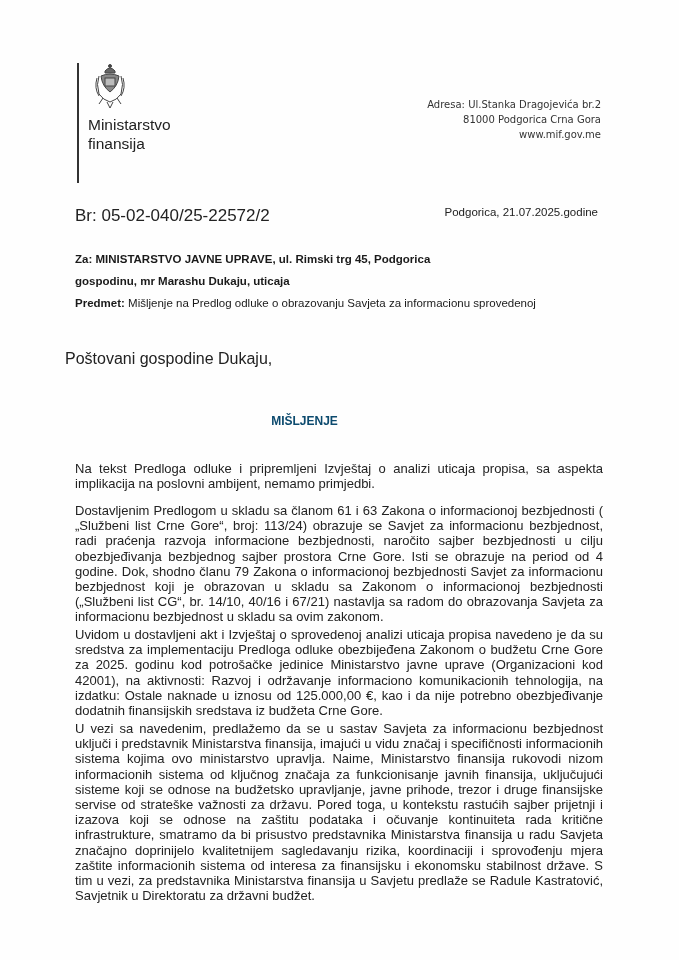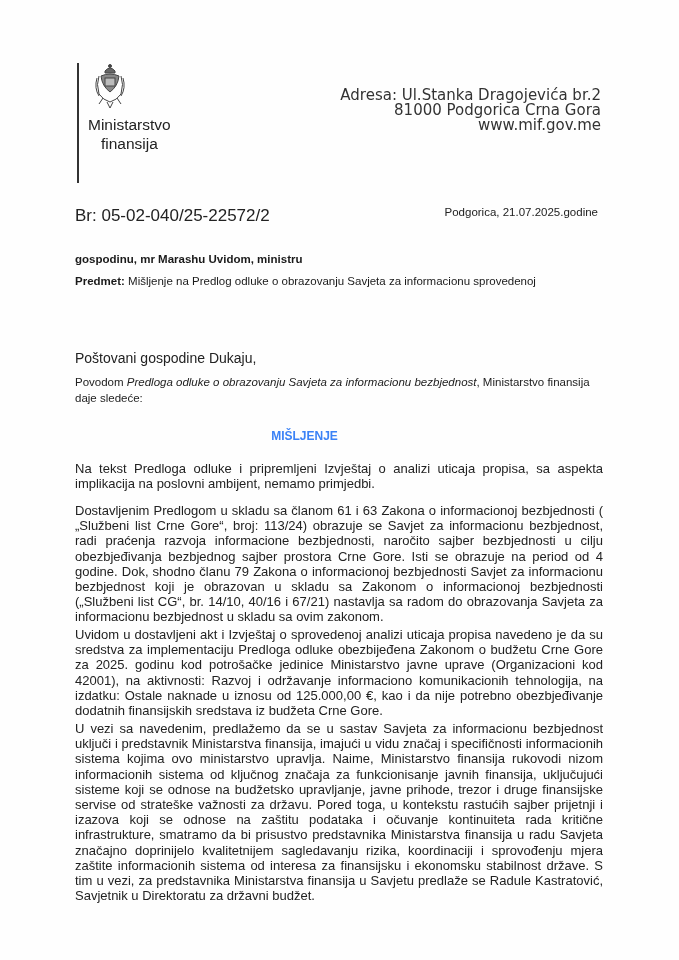--- a/index.html
+++ b/index.html
@@ -2,38 +2,38 @@
 <html><head>
 <meta charset="utf-8">
 <style>
   html, body { margin: 0; padding: 0; background: #ffffff; }
   body { width: 679px; height: 960px; position: relative; overflow: hidden;
          font-family: "Liberation Sans", sans-serif; color: #1a1a1a; }
   .page { position: absolute; left: 0; top: 0; width: 679px; height: 960px; background: #fefefe; }
 
   .header-bar { position: absolute; left: 77px; top: 63px; width: 2px; height: 120px; background: #333; }
   .crest { position: absolute; left: 93px; top: 62px; width: 34px; height: 48px; }
-  .org-name { position: absolute; left: 88px; top: 115px; font-size: 15.5px; line-height: 19px; color: #222; text-align: center; }
+  .org-name { position: absolute; left: 88px; top: 115px; font-size: 15.5px; line-height: 19px; color: #222; }
   .org-name div { white-space: nowrap; }
 
-  .address { position: absolute; right: 78px; top: 88px; text-align: right;
-             font-family: "DejaVu Sans", sans-serif; font-size: 15px; line-height: 15px; color: #333; }
+  .address { position: absolute; right: 78px; top: 97px; text-align: right;
+             font-family: "DejaVu Sans", sans-serif; font-size: 10px; line-height: 15px; color: #333; }
 
   .ref-line { position: absolute; left: 75px; top: 206px; font-size: 17px; color: #222; }
   .date-line { position: absolute; right: 81px; top: 206px; font-size: 11.5px; color: #222; text-align: center; }
 
   .recipient { position: absolute; left: 75px; top: 248px; width: 540px; font-size: 11.5px; line-height: 22px; color: #1a1a1a; }
   .recipient .bold { font-weight: bold; }
   .recipient .lbl { font-weight: bold; }
 
-  .salutation { position: absolute; left: 75px; top: 350px; font-size: 14px; color: #222; }
+  .salutation { position: absolute; left: 65px; top: 350px; font-size: 16px; color: #222; }
   .intro { position: absolute; left: 75px; top: 374px; width: 530px; font-size: 11.5px; line-height: 16px; color: #222; }
   .intro i { font-style: italic; }
 
-  .heading { position: absolute; left: 0; width: 609px; top: 429px; text-align: center; font-weight: bold; font-size: 12px; color: #3b82f6; }
+  .heading { position: absolute; left: 0; width: 609px; top: 414px; text-align: center; font-weight: bold; font-size: 12px; color: #0c4a6e; }
 
   .para { position: absolute; left: 75px; width: 528px; font-size: 13px; line-height: 15.2px;
           text-align: justify; color: #222; }
   .p1 { top: 461px; }
   .p2 { top: 503px; }
   .p3 { top: 627px; }
   .p4 { top: 721px; }
 </style>
 </head>
 <body>
@@ -64,30 +64,33 @@
   <div class="address">
     <div>Adresa: Ul.Stanka Dragojevića br.2</div>
     <div>81000 Podgorica Crna Gora</div>
     <div>www.mif.gov.me</div>
   </div>
 
   <div class="ref-line">Br: 05-02-040/25-22572/2</div>
   <div class="date-line">Podgorica, 21.07.2025.godine</div>
 
   <div class="recipient">
-    <div class="bold">gospodinu, mr Marashu Uvidom, ministru</div>
+    <div class="bold">
+      <span>Za:</span>
+      <span>MINISTARSTVO JAVNE UPRAVE,  ul. Rimski trg 45, Podgorica</span>
+    </div>
+    <div class="bold">gospodinu, mr Marashu Dukaju, uticaja</div>
     <div>
       <span class="lbl">Predmet:</span>
       <span>Mišljenje na Predlog odluke o obrazovanju Savjeta za informacionu sprovedenoj</span>
     </div>
   </div>
 
   <div class="salutation">Poštovani gospodine Dukaju,</div>
 
-  <div class="intro"><span>Povodom </span><i>Predloga odluke o obrazovanju Savjeta za informacionu bezbjednost</i><span>, Ministarstvo finansija daje sledeće:</span></div>
 
   <div class="heading">MIŠLJENJE</div>
 
   <div class="para p1">Na tekst Predloga odluke i pripremljeni Izvještaj o analizi uticaja propisa, sa aspekta implikacija na poslovni ambijent, nemamo primjedbi.</div>
   <div class="para p2">Dostavljenim Predlogom u skladu sa članom 61 i 63 Zakona o informacionoj bezbjednosti ( „Službeni list Crne Gore“, broj: 113/24) obrazuje se Savjet za informacionu bezbjednost, radi praćenja razvoja informacione bezbjednosti, naročito sajber bezbjednosti u cilju obezbjeđivanja bezbjednog sajber prostora Crne Gore. Isti se obrazuje na period od 4 godine. Dok, shodno članu 79 Zakona o informacionoj bezbjednosti Savjet za informacionu bezbjednost koji je obrazovan u skladu sa Zakonom o informacionoj bezbjednosti („Službeni list CG“, br. 14/10, 40/16 i 67/21) nastavlja sa radom do obrazovanja Savjeta za informacionu bezbjednost u skladu sa ovim zakonom.</div>
   <div class="para p3">Uvidom u dostavljeni akt i Izvještaj o sprovedenoj analizi uticaja propisa navedeno je da su sredstva za implementaciju Predloga odluke obezbijeđena Zakonom o budžetu Crne Gore za 2025. godinu kod potrošačke jedinice Ministarstvo javne uprave (Organizacioni kod 42001), na aktivnosti: Razvoj i održavanje informaciono komunikacionih tehnologija, na izdatku: Ostale naknade u iznosu od 125.000,00 €, kao i da nije potrebno obezbjeđivanje dodatnih finansijskih sredstava iz budžeta Crne Gore.</div>
   <div class="para p4">U vezi sa navedenim, predlažemo da se u sastav Savjeta za informacionu bezbjednost uključi i predstavnik Ministarstva finansija, imajući u vidu značaj i specifičnosti informacionih sistema kojima ovo ministarstvo upravlja. Naime, Ministarstvo finansija rukovodi nizom informacionih sistema od ključnog značaja za funkcionisanje javnih finansija, uključujući sisteme koji se odnose na budžetsko upravljanje, javne prihode, trezor i druge finansijske servise od strateške važnosti za državu. Pored toga, u kontekstu rastućih sajber prijetnji i izazova koji se odnose na zaštitu podataka i očuvanje kontinuiteta rada kritične infrastrukture, smatramo da bi prisustvo predstavnika Ministarstva finansija u radu Savjeta značajno doprinijelo kvalitetnijem sagledavanju rizika, koordinaciji i sprovođenju mjera zaštite informacionih sistema od interesa za finansijsku i ekonomsku stabilnost države. S tim u vezi, za predstavnika Ministarstva finansija u Savjetu predlaže se Radule Kastratović, Savjetnik u Direktoratu za državni budžet.</div>
 
 </div>
 

